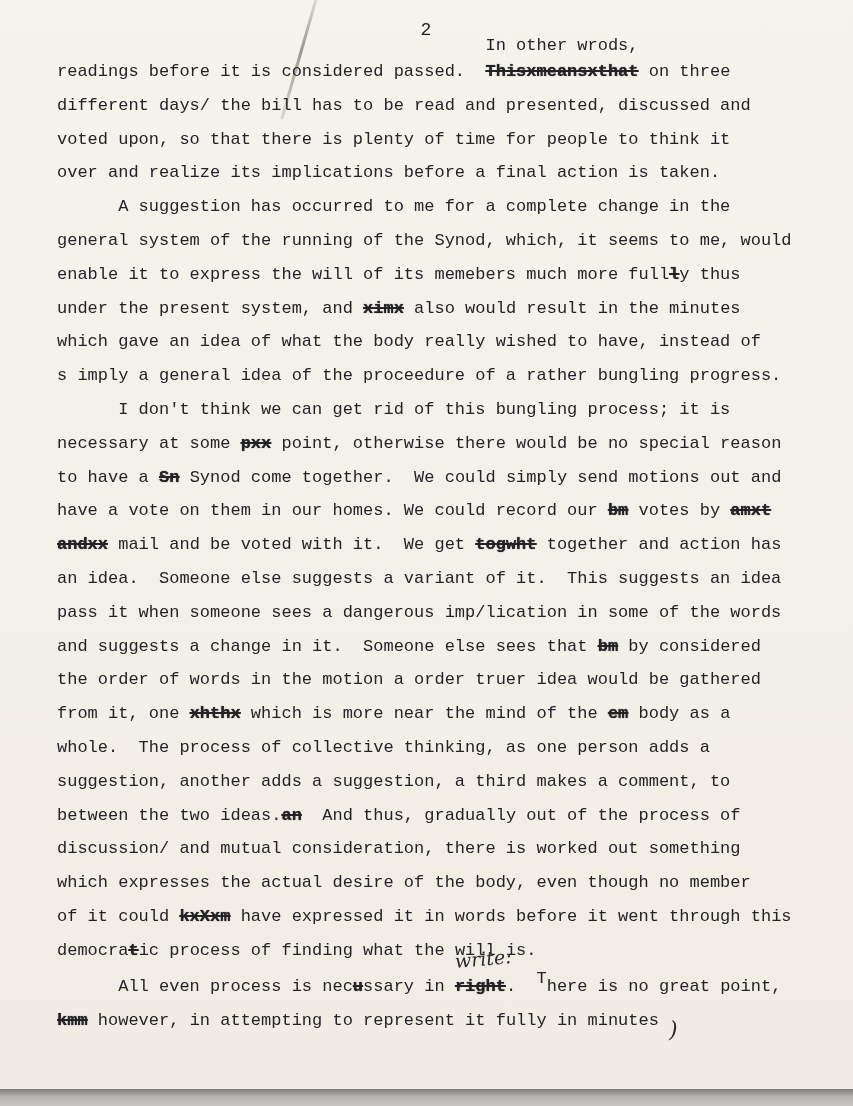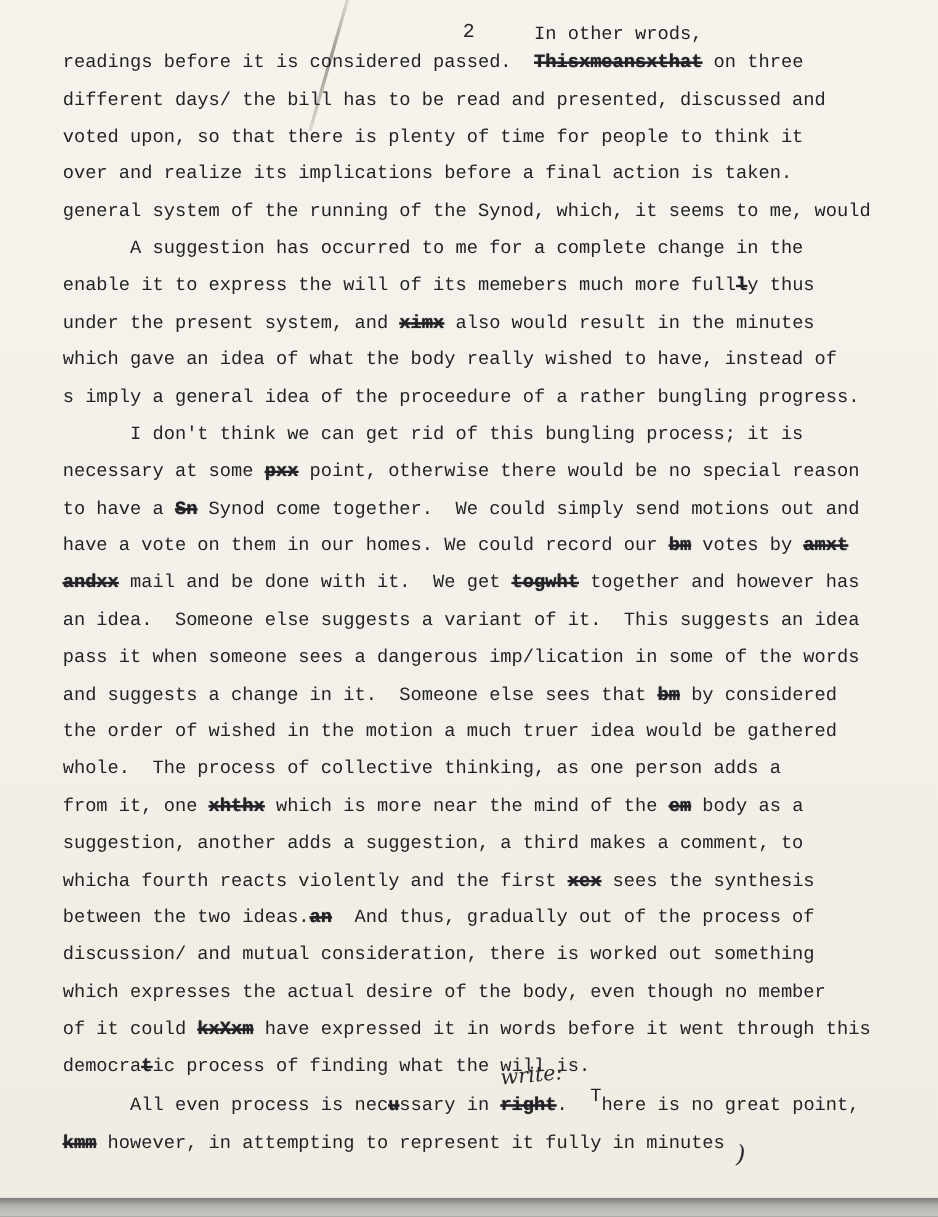--- a/index.html
+++ b/index.html
@@ -10,21 +10,21 @@
     background:linear-gradient(180deg, var(--paper-hi) 0%, var(--paper) 55%, var(--paper-lo) 100%);
     overflow:hidden;
     font-family:"Liberation Mono", monospace;
     color:var(--ink);
   }
   .page-number{
     position:absolute;top:20px;left:0;width:100%;
     text-align:center;font-size:18px;letter-spacing:1px;
   }
   .typed-text{
-    position:absolute;top:41px;left:57px;right:30px;
+    position:absolute;top:55px;left:57px;right:30px;
     font-size:17px;
   }
   .line{
     height:33.8px;line-height:33.8px;white-space:pre;
   }
   .seg{display:inline;}
   .seg.struck{
     font-weight:bold;
     text-decoration:line-through;
     text-decoration-thickness:2px;
@@ -69,39 +69,38 @@
 <body>
 
 <div class="page" style="--paper: #f3f0e9; --paper-hi: #f6f3ec; --paper-lo: #f0ece3; --ink: #232327;">
   <div class="page-number">2</div>
   <div class="scratch-mark" style="left: 298px; top: -8px; height: 130px; transform: rotate(16deg);"></div>
   <div class="typed-text">
       <div class="line"><span class="seg plain">readings before it is considered passed.  </span><span class="seg insert-above">In other wrods,</span><span class="seg struck">Thisxmeansxthat</span><span class="seg plain"> on three</span></div>
       <div class="line"><span class="seg plain">different days/ the bill has to be read and presented, discussed and</span></div>
       <div class="line"><span class="seg plain">voted upon, so that there is plenty of time for people to think it</span></div>
       <div class="line"><span class="seg plain">over and realize its implications before a final action is taken.</span></div>
+      <div class="line"><span class="seg plain">      A suggestion has occurred to me for a complete change in the</span></div>
       <div class="line"><span class="seg plain">general system of the running of the Synod, which, it seems to me, would</span></div>
-      <div class="line"><span class="seg plain">      A suggestion has occurred to me for a complete change in the</span></div>
       <div class="line"><span class="seg plain">enable it to express the will of its memebers much more full</span><span class="seg struck">l</span><span class="seg plain">y thus</span></div>
       <div class="line"><span class="seg plain">under the present system, and </span><span class="seg struck">ximx</span><span class="seg plain"> also would result in the minutes</span></div>
       <div class="line"><span class="seg plain">which gave an idea of what the body really wished to have, instead of</span></div>
       <div class="line"><span class="seg plain">s imply a general idea of the proceedure of a rather bungling progress.</span></div>
       <div class="line"><span class="seg plain">      I don't think we can get rid of this bungling process; it is</span></div>
       <div class="line"><span class="seg plain">necessary at some </span><span class="seg struck">pxx</span><span class="seg plain"> point, otherwise there would be no special reason</span></div>
       <div class="line"><span class="seg plain">to have a </span><span class="seg struck">Sn</span><span class="seg plain"> Synod come together.  We could simply send motions out and</span></div>
       <div class="line"><span class="seg plain">have a vote on them in our homes. We could record our </span><span class="seg struck">bm</span><span class="seg plain"> votes by </span><span class="seg struck">amxt</span></div>
-      <div class="line"><span class="seg struck">andxx</span><span class="seg plain"> mail and be done with it.  We get </span><span class="seg struck">togwht</span><span class="seg plain"> together and however has</span></div>
+      <div class="line"><span class="seg struck">andxx</span><span class="seg plain"> mail and be voted with it.  We get </span><span class="seg struck">togwht</span><span class="seg plain"> together and action has</span></div>
       <div class="line"><span class="seg plain">an idea.  Someone else suggests a variant of it.  This suggests an idea</span></div>
       <div class="line"><span class="seg plain">pass it when someone sees a dangerous imp/lication in some of the words</span></div>
       <div class="line"><span class="seg plain">and suggests a change in it.  Someone else sees that </span><span class="seg struck">bm</span><span class="seg plain"> by considered</span></div>
-      <div class="line"><span class="seg plain">the order of wished in the motion a much truer idea would be gathered</span></div>
+      <div class="line"><span class="seg plain">the order of words in the motion a order truer idea would be gathered</span></div>
+      <div class="line"><span class="seg plain">from it, one </span><span class="seg struck">xhthx</span><span class="seg plain"> which is more near the mind of the </span><span class="seg struck">em</span><span class="seg plain"> body as a</span></div>
       <div class="line"><span class="seg plain">whole.  The process of collective thinking, as one person adds a</span></div>
-      <div class="line"><span class="seg plain">from it, one </span><span class="seg struck">xhthx</span><span class="seg plain"> which is more near the mind of the </span><span class="seg struck">em</span><span class="seg plain"> body as a</span></div>
       <div class="line"><span class="seg plain">suggestion, another adds a suggestion, a third makes a comment, to</span></div>
-      <div class="line"><span class="seg plain">whicha fourth reacts violently and the first </span><span class="seg struck">xex</span><span class="seg plain"> sees the synthesis</span></div>
       <div class="line"><span class="seg plain">between the two ideas.</span><span class="seg struck">an</span><span class="seg plain">  And thus, gradually out of the process of</span></div>
       <div class="line"><span class="seg plain">discussion/ and mutual consideration, there is worked out something</span></div>
       <div class="line"><span class="seg plain">which expresses the actual desire of the body, even though no member</span></div>
       <div class="line"><span class="seg plain">of it could </span><span class="seg struck">kxXxm</span><span class="seg plain"> have expressed it in words before it went through this</span></div>
       <div class="line"><span class="seg plain">democra</span><span class="seg struck">t</span><span class="seg plain">ic process of finding what the will is.</span></div>
       <div class="line"><span class="seg plain">      All even process is nec</span><span class="seg struck">u</span><span class="seg plain">ssary in </span><span class="seg hand-above">write:</span><span class="seg struck">right</span><span class="seg plain">.  </span><span class="seg raised">T</span><span class="seg plain">here is no great point,</span></div>
       <div class="line"><span class="seg struck">kmm</span><span class="seg plain"> however, in attempting to represent it fully in minutes </span><span class="seg hand-below">)</span></div>
     </div>
   <div class="bottom-strip"></div>
 </div>

